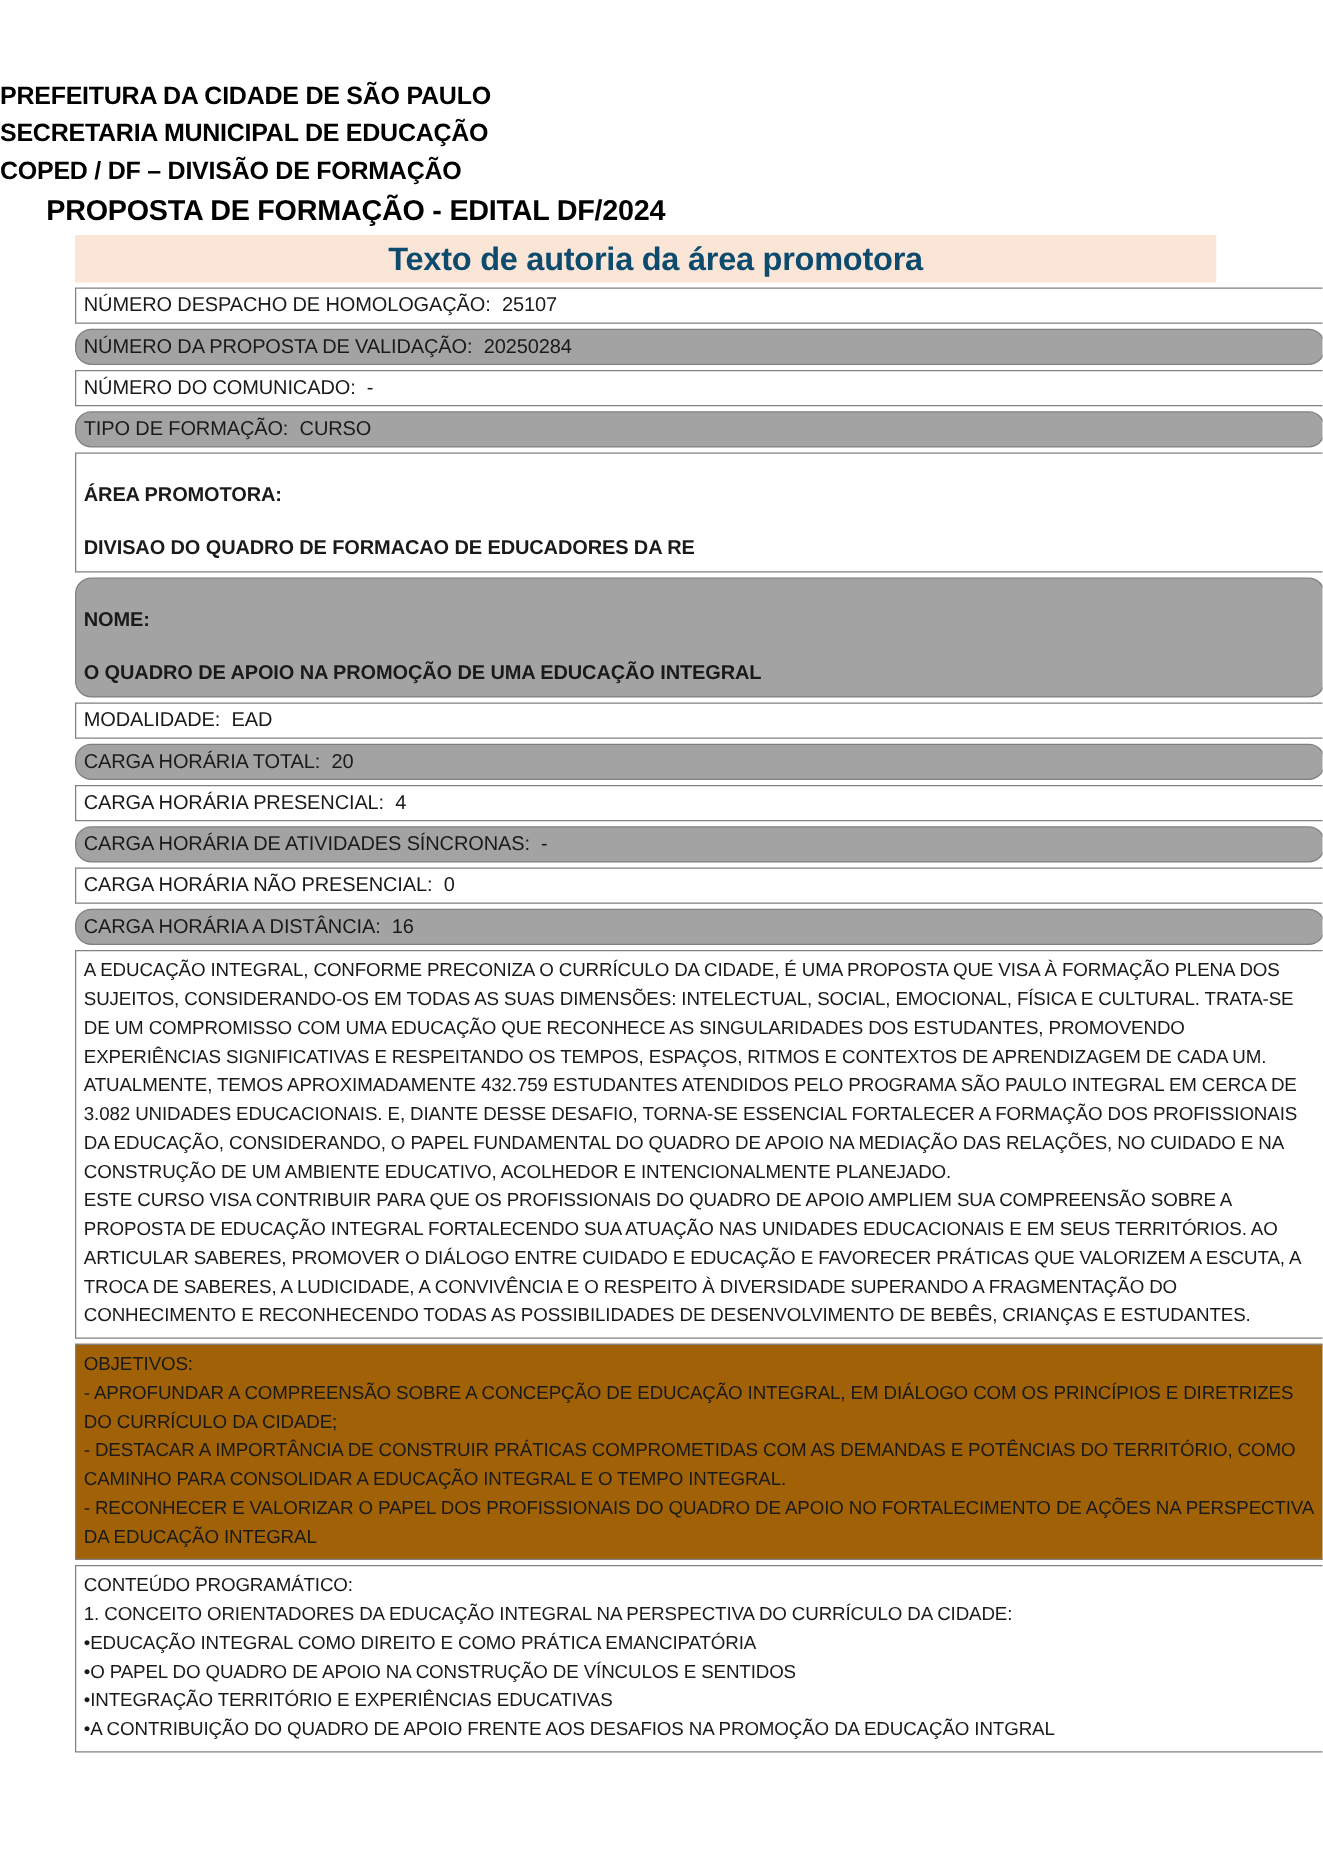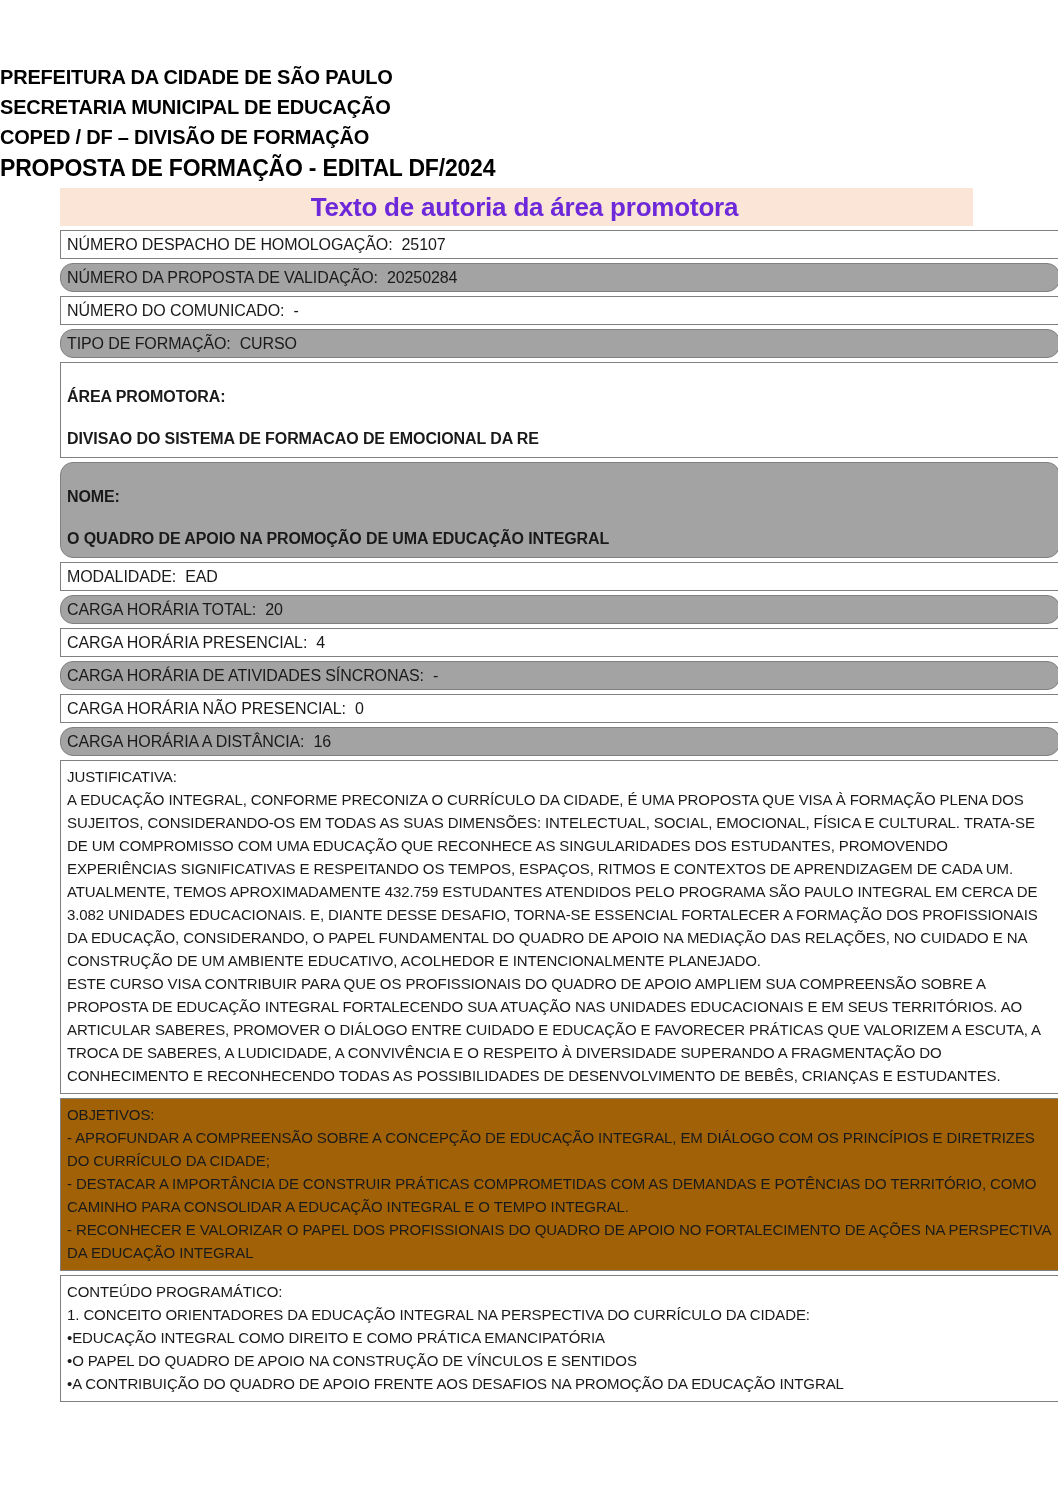--- a/index.html
+++ b/index.html
@@ -15,31 +15,31 @@
 
   
   .hdr-line {
     text-align: left;
     font-weight: bold;
     font-size: 20px;
     line-height: 30px;
     color: #000000;
     letter-spacing: -0.2px;
   }
-  .hdr-line.big { font-size: 23px; line-height: 33px; }
+  .hdr-line.big { font-size: 23px; line-height: 33px; padding-left: 37px; }
 
   .banner {
     margin: 3px 0 0 60px;
     width: 913px;
     height: 38px;
     background: #FBE5D6;
     display: flex; align-items: center; justify-content: center;
   }
   .banner-text {
-    color: #6d28d9;
+    color: #0c4a6e;
     font-weight: bold;
     font-size: 26px;
     letter-spacing: -0.2px;
     margin-left: 16px;
   }
 
   
   .content { margin-left: 60px; width: 1000px; }
   .row {
     border: 1px solid #808080;
@@ -103,21 +103,21 @@
       <span class="val">-</span>
     </div>
 
     <div class="row shaded">
       <span class="lbl">TIPO DE FORMAÇÃO:</span>
       <span class="val">CURSO</span>
     </div>
 
     <div class="row stacked bold">
       <span class="lbl">ÁREA PROMOTORA:</span>
-      <span class="val">DIVISAO DO SISTEMA DE FORMACAO DE EMOCIONAL DA RE</span>
+      <span class="val">DIVISAO DO QUADRO DE FORMACAO DE EDUCADORES DA RE</span>
     </div>
 
     <div class="row stacked bold shaded">
       <span class="lbl">NOME:</span>
       <span class="val">O QUADRO DE APOIO NA PROMOÇÃO DE UMA EDUCAÇÃO INTEGRAL</span>
     </div>
 
     <div class="row">
       <span class="lbl">MODALIDADE:</span>
       <span class="val">EAD</span>
@@ -142,35 +142,35 @@
       <span class="lbl">CARGA HORÁRIA NÃO PRESENCIAL:</span>
       <span class="val">0</span>
     </div>
 
     <div class="row shaded">
       <span class="lbl">CARGA HORÁRIA A DISTÂNCIA:</span>
       <span class="val">16</span>
     </div>
 
     <div class="section">
-      <div class="sec-title">JUSTIFICATIVA:</div>
       <div class="para">A EDUCAÇÃO INTEGRAL, CONFORME PRECONIZA O CURRÍCULO DA CIDADE, É UMA PROPOSTA QUE VISA À FORMAÇÃO PLENA DOS SUJEITOS, CONSIDERANDO-OS EM TODAS AS SUAS DIMENSÕES: INTELECTUAL, SOCIAL, EMOCIONAL, FÍSICA E CULTURAL. TRATA-SE DE UM COMPROMISSO COM UMA EDUCAÇÃO QUE RECONHECE AS SINGULARIDADES DOS ESTUDANTES, PROMOVENDO EXPERIÊNCIAS SIGNIFICATIVAS E RESPEITANDO OS TEMPOS, ESPAÇOS, RITMOS E CONTEXTOS DE APRENDIZAGEM DE CADA UM.</div>
       <div class="para">ATUALMENTE, TEMOS APROXIMADAMENTE 432.759 ESTUDANTES ATENDIDOS PELO PROGRAMA SÃO PAULO INTEGRAL EM CERCA DE 3.082 UNIDADES EDUCACIONAIS. E, DIANTE DESSE DESAFIO, TORNA-SE ESSENCIAL FORTALECER A FORMAÇÃO DOS PROFISSIONAIS DA EDUCAÇÃO, CONSIDERANDO, O PAPEL FUNDAMENTAL DO QUADRO DE APOIO NA MEDIAÇÃO DAS RELAÇÕES, NO CUIDADO E NA CONSTRUÇÃO DE UM AMBIENTE EDUCATIVO, ACOLHEDOR E INTENCIONALMENTE PLANEJADO.</div>
       <div class="para">ESTE CURSO VISA CONTRIBUIR PARA QUE OS PROFISSIONAIS DO QUADRO DE APOIO AMPLIEM SUA COMPREENSÃO SOBRE A PROPOSTA DE EDUCAÇÃO INTEGRAL FORTALECENDO SUA ATUAÇÃO NAS UNIDADES EDUCACIONAIS E EM SEUS TERRITÓRIOS. AO ARTICULAR SABERES, PROMOVER O DIÁLOGO ENTRE CUIDADO E EDUCAÇÃO E FAVORECER PRÁTICAS QUE VALORIZEM A ESCUTA, A TROCA DE SABERES, A LUDICIDADE, A CONVIVÊNCIA E O RESPEITO À DIVERSIDADE SUPERANDO A FRAGMENTAÇÃO DO CONHECIMENTO E RECONHECENDO TODAS AS POSSIBILIDADES DE DESENVOLVIMENTO DE BEBÊS, CRIANÇAS E ESTUDANTES.</div>
     </div>
 
     <div class="section shaded">
       <div class="sec-title">OBJETIVOS:</div>
       <div class="para">- APROFUNDAR A COMPREENSÃO SOBRE A CONCEPÇÃO DE EDUCAÇÃO INTEGRAL, EM DIÁLOGO COM OS PRINCÍPIOS E DIRETRIZES DO CURRÍCULO DA CIDADE;</div>
       <div class="para">- DESTACAR A IMPORTÂNCIA DE CONSTRUIR PRÁTICAS COMPROMETIDAS COM AS DEMANDAS E POTÊNCIAS DO TERRITÓRIO, COMO CAMINHO PARA CONSOLIDAR A EDUCAÇÃO INTEGRAL E O TEMPO INTEGRAL.</div>
       <div class="para">- RECONHECER E VALORIZAR O PAPEL DOS PROFISSIONAIS DO QUADRO DE APOIO NO FORTALECIMENTO DE AÇÕES NA PERSPECTIVA DA EDUCAÇÃO INTEGRAL</div>
     </div>
 
     <div class="section">
       <div class="sec-title">CONTEÚDO PROGRAMÁTICO:</div>
       <div class="para">1. CONCEITO ORIENTADORES DA EDUCAÇÃO INTEGRAL NA PERSPECTIVA DO CURRÍCULO DA CIDADE:</div>
       <div class="para">•EDUCAÇÃO INTEGRAL COMO DIREITO E COMO PRÁTICA EMANCIPATÓRIA</div>
       <div class="para">•O PAPEL DO QUADRO DE APOIO NA CONSTRUÇÃO DE VÍNCULOS E SENTIDOS</div>
+      <div class="para">•INTEGRAÇÃO TERRITÓRIO E EXPERIÊNCIAS EDUCATIVAS</div>
       <div class="para">•A CONTRIBUIÇÃO DO QUADRO DE APOIO FRENTE AOS DESAFIOS NA PROMOÇÃO DA EDUCAÇÃO INTGRAL</div>
     </div>
 
   </div>
 </div>
 
 </body></html>

